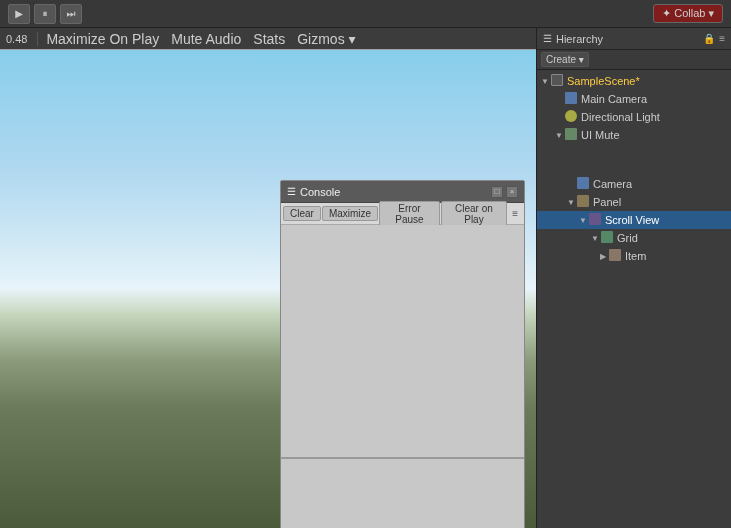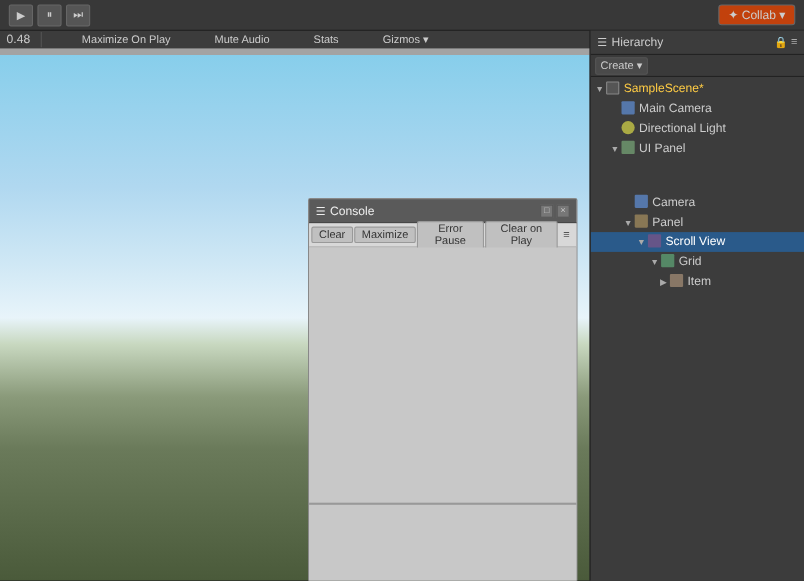--- a/index.html
+++ b/index.html
@@ -32,21 +32,21 @@
       border-radius: 2px;
       display: flex;
       align-items: center;
       justify-content: center;
       cursor: pointer;
       color: #ccc;
       font-size: 10px;
     }
     .collab-btn {
       margin-left: auto;
-      background: #c2410c;
+      background: #7f1d1d;
       border: 1px solid #666;
       border-radius: 3px;
       padding: 2px 8px;
       cursor: pointer;
       color: #ccc;
       font-size: 11px;
     }
 
     
     .main-area {
@@ -58,33 +58,32 @@
     .scene-view {
       flex: 1;
       position: relative;
       background: #1a1a1a;
       overflow: hidden;
     }
 
     .scene-toolbar {
       height: 22px;
       background: #3c3c3c;
-      border-bottom: 6px solid #a3a3a3;
+      border-bottom: 1px solid #a3a3a3;
       display: flex;
       align-items: center;
       padding: 0 6px;
       gap: 0;
     }
     .scene-toolbar-item {
       padding: 1px 6px;
-      font-size: 10px;
-      color: #ccc;
-      cursor: pointer;
-      border-radius: 2px;
-      margin-left: 28px;
+      font-size: 14px;
+      color: #ccc;
+      cursor: pointer;
+      border-radius: 2px;
     }
     .time-display {
       font-size: 11px;
       color: #ccc;
       margin-right: 8px;
     }
     .toolbar-separator {
       width: 1px;
       height: 14px;
       background: #555;
@@ -425,21 +424,21 @@
 
       <div class="tree-item" style="padding-left: 16px;">
         <span class="tree-arrow">&nbsp;</span>
         <span class="tree-icon"><span class="icon-light"></span></span>
         <span>Directional Light</span>
       </div>
 
       <div class="tree-item" style="padding-left: 16px;">
         <span class="tree-arrow">▼</span>
         <span class="tree-icon"><span class="icon-canvas"></span></span>
-        <span>UI Panel</span>
+        <span>UI Mute</span>
       </div>
 
       <div class="tree-item" style="padding-left: 28px; margin-top: 31px;">
         <span class="tree-arrow">&nbsp;</span>
         <span class="tree-icon"><span class="icon-camera"></span></span>
         <span>Camera</span>
       </div>
 
       <div class="tree-item" style="padding-left: 28px;">
         <span class="tree-arrow">▼</span>

